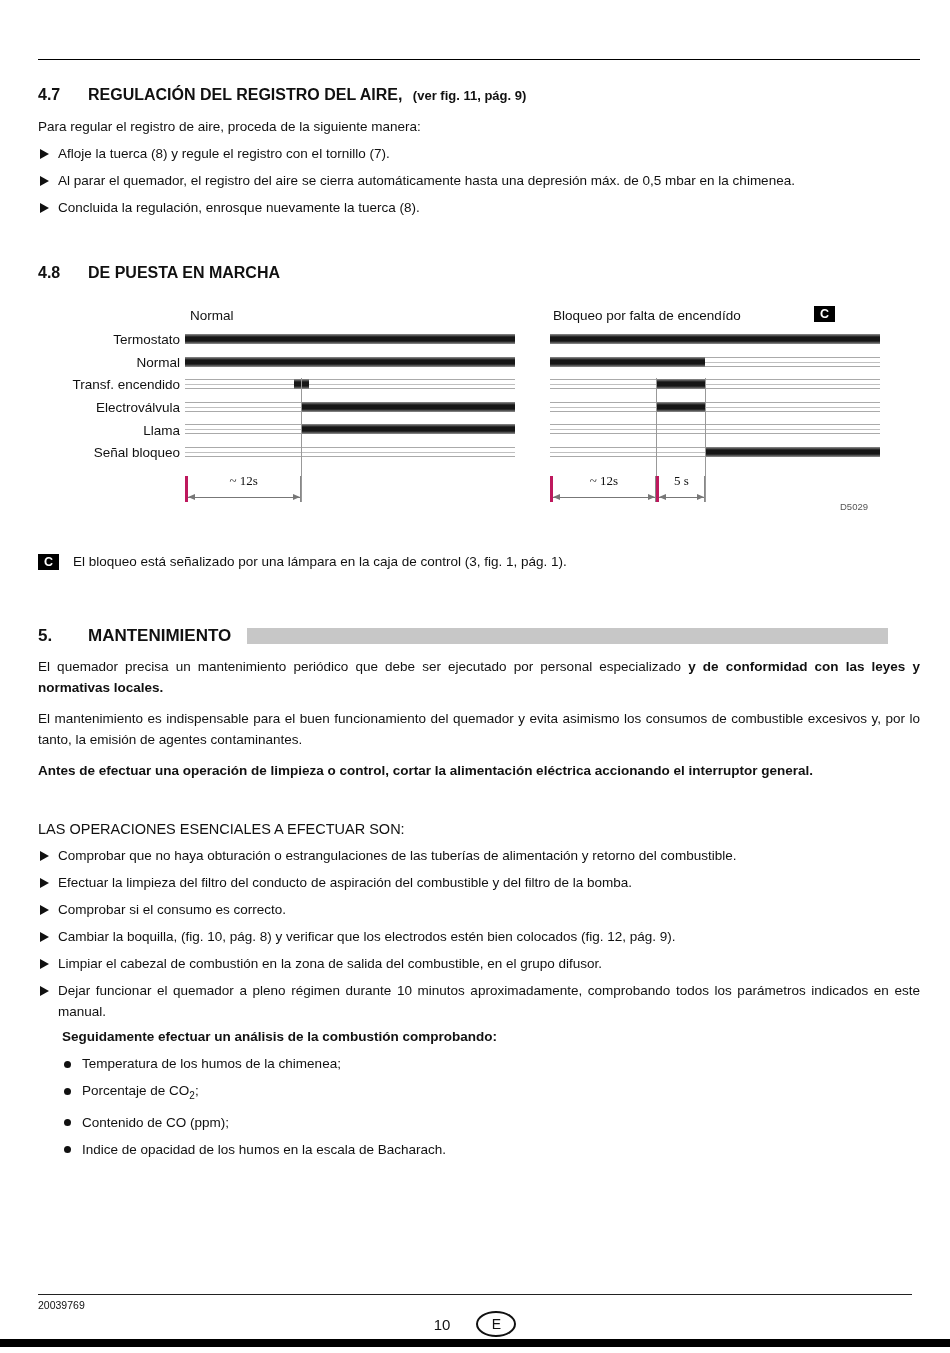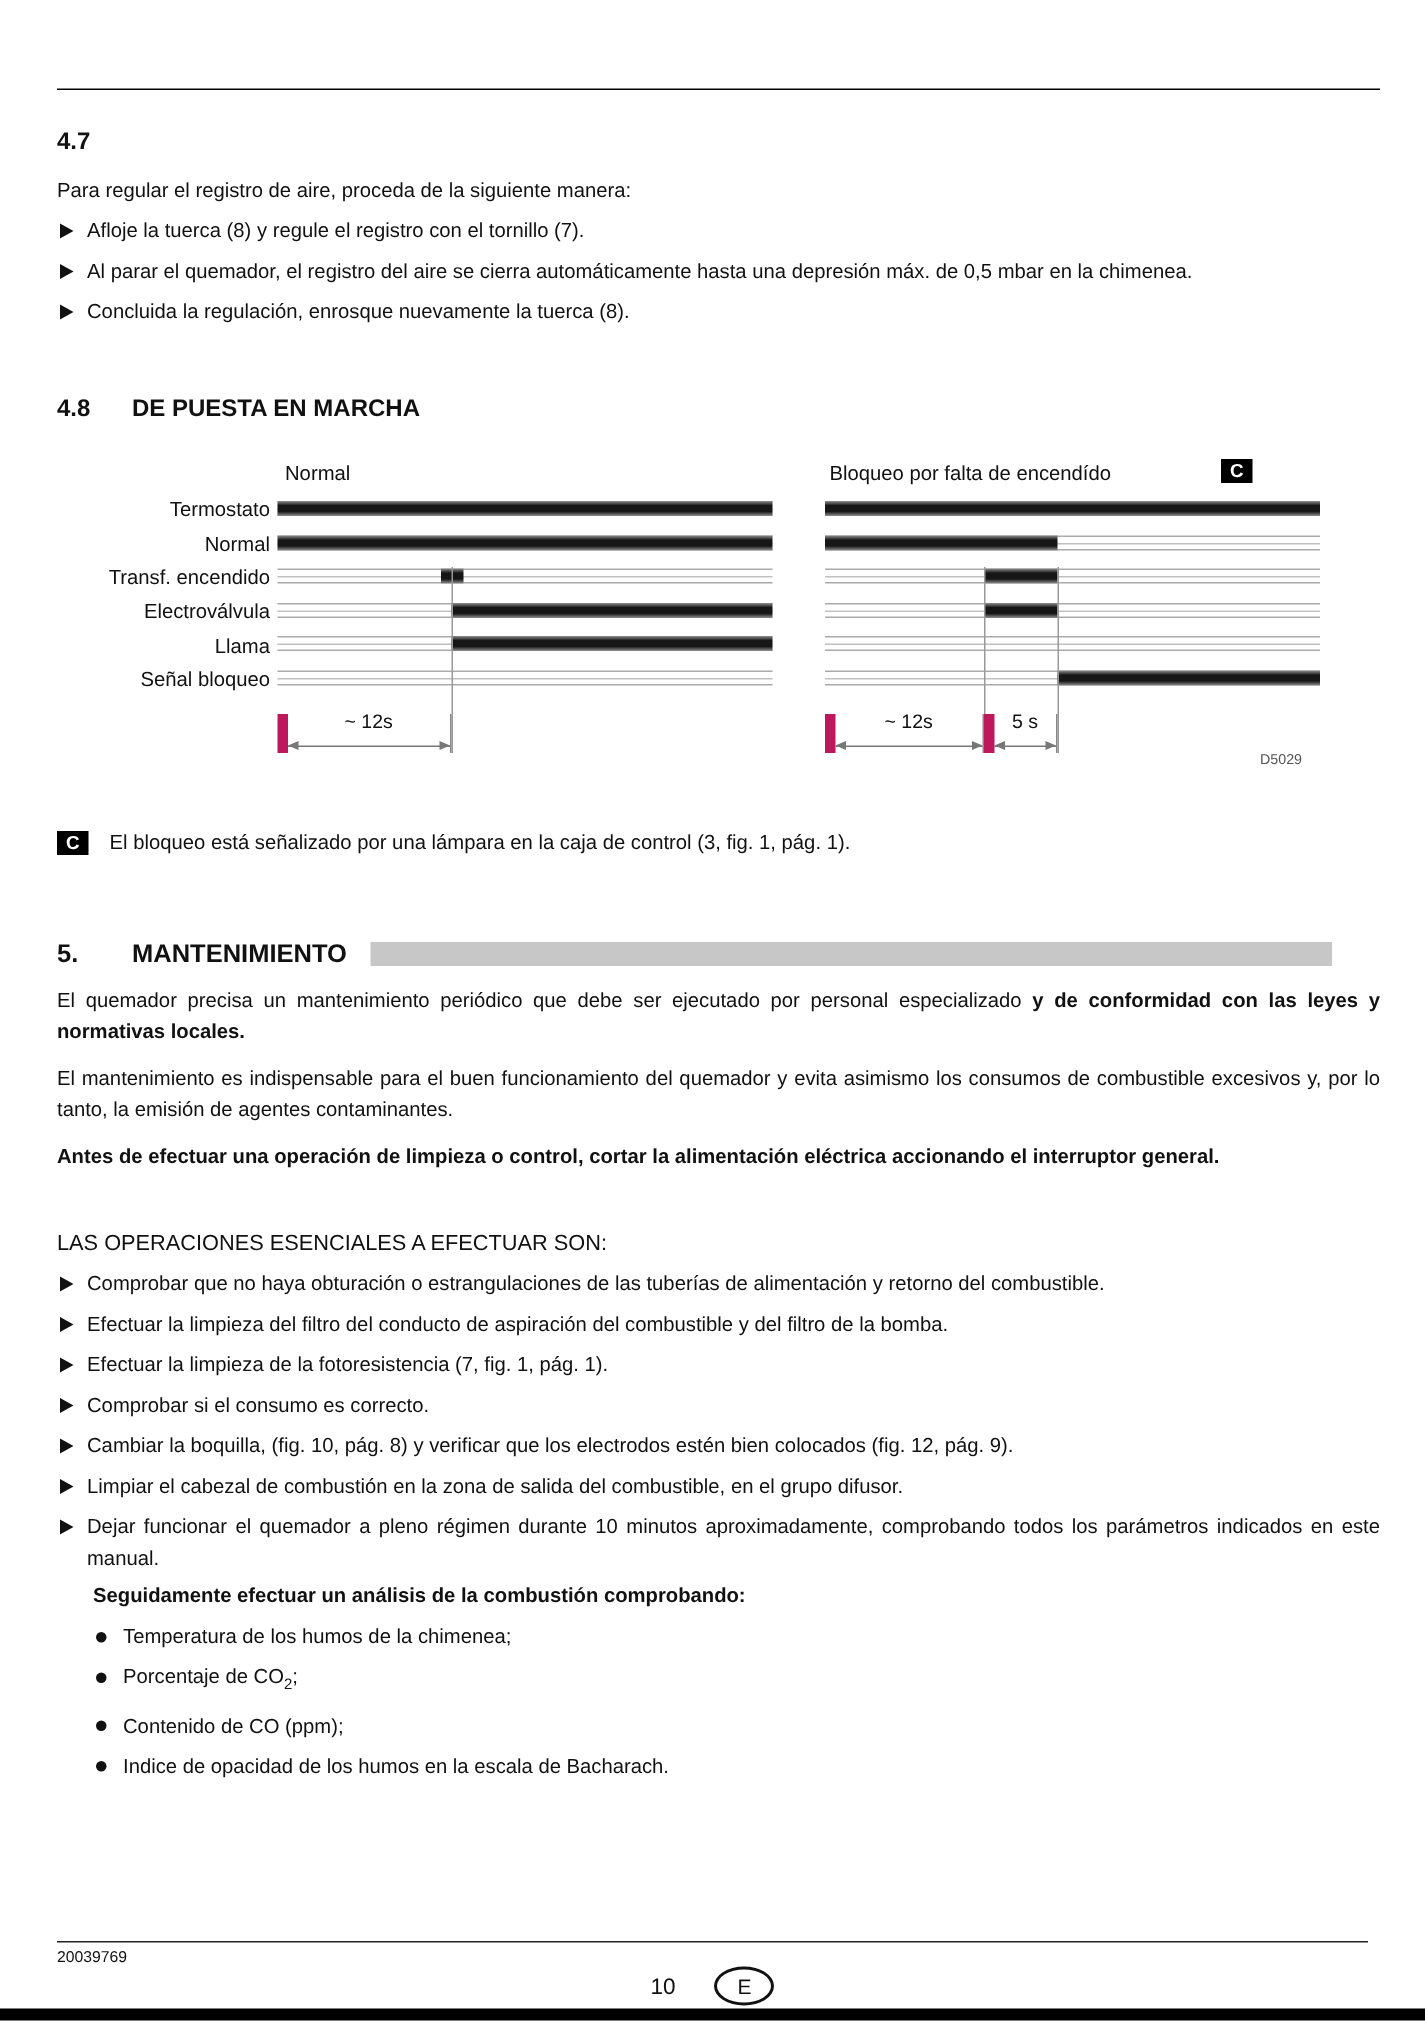--- a/index.html
+++ b/index.html
@@ -39,21 +39,21 @@
   .row-label { height:22.6px; display:flex; align-items:center; justify-content:flex-end; }
   .chart { position:absolute; top:30px; width:330px; height:184px; }
   #chart-normal { left:147px; }
   #chart-lockout { left:512px; }
   .track { position:absolute; left:0; width:330px; height:10px;
     border-top:1px solid #aaa; border-bottom:1px solid #aaa;
     background:linear-gradient(#c0c0c0,#c0c0c0) center/100% 1px no-repeat; }
   .signal-bar { position:absolute; top:-1px; height:10px;
     background:linear-gradient(180deg,#909090 0,#161616 30%,#161616 70%,#909090 100%); }
   .vline { position:absolute; width:1px; background:#999; top:44px; height:124px; }
-  .dim { position:absolute; top:142px; height:26px; border-left:7px solid #be185d; border-right:1px solid #888; }
+  .dim { position:absolute; top:142px; height:26px; border-left:3px solid #be185d; border-right:1px solid #888;font-family:Liberation Serif, serif; }
   .dim-label { text-align:center; font-size:13px; margin-top:-3px; white-space:nowrap; }
   .dim-line { position:absolute; left:0; right:0; bottom:4px; border-top:1px solid #777; }
   .ah { position:absolute; width:0; height:0; border-top:3.5px solid transparent; border-bottom:3.5px solid transparent; top:-4px; }
   .ah-l { left:0; border-right:7px solid #777; }
   .ah-r { right:0; border-left:7px solid #777; }
   .diagram-code { position:absolute; left:802px; top:197px; font-size:9.5px; color:#555; }
 
   
   .note-line { display:flex; margin-top:34px; align-items:flex-start; font-size:13.5px; line-height:20px; }
   .note-line .c-badge { margin-top:2px; flex:0 0 auto; }
@@ -82,20 +82,24 @@
 </head>
 <body>
 
 <div class="page">
   <div class="content">
 
     <div class="top-rule"></div>
 
     <div class="section-head">
       <span class="sec-num">4.7</span>
+      <span class="sec-title">
+        <span>REGULACIÓN DEL REGISTRO DEL AIRE,</span>
+        <span class="sec-ref">(ver fig. 11, pág. 9)</span>
+      </span>
     </div>
 
     <p class="para intro">Para regular el registro de aire, proceda de la siguiente manera:</p>
 
     <div class="bullet">
       <span class="arrow-icon"></span>
       <span class="bullet-text">Afloje la tuerca (8) y regule el registro con el tornillo (7).</span>
     </div>
     <div class="bullet">
       <span class="arrow-icon"></span>
@@ -206,24 +210,20 @@
 
     <div class="ops-head">LAS OPERACIONES ESENCIALES A EFECTUAR SON:</div>
 
     <div class="bullet">
       <span class="arrow-icon"></span>
       <span class="bullet-text">Comprobar que no haya obturación o estrangulaciones de las tuberías de alimentación y retorno del combustible.</span>
     </div>
     <div class="bullet">
       <span class="arrow-icon"></span>
       <span class="bullet-text">Efectuar la limpieza del filtro del conducto de aspiración del combustible y del filtro de la bomba.</span>
-    </div>
-    <div class="bullet">
-      <span class="arrow-icon"></span>
-      <span class="bullet-text">Efectuar la limpieza de la fotoresistencia (7, fig. 1, pág. 1).</span>
     </div>
     <div class="bullet">
       <span class="arrow-icon"></span>
       <span class="bullet-text">Comprobar si el consumo es correcto.</span>
     </div>
     <div class="bullet">
       <span class="arrow-icon"></span>
       <span class="bullet-text">Cambiar la boquilla, (fig. 10, pág. 8) y verificar que los electrodos estén bien colocados (fig. 12, pág. 9).</span>
     </div>
     <div class="bullet">

